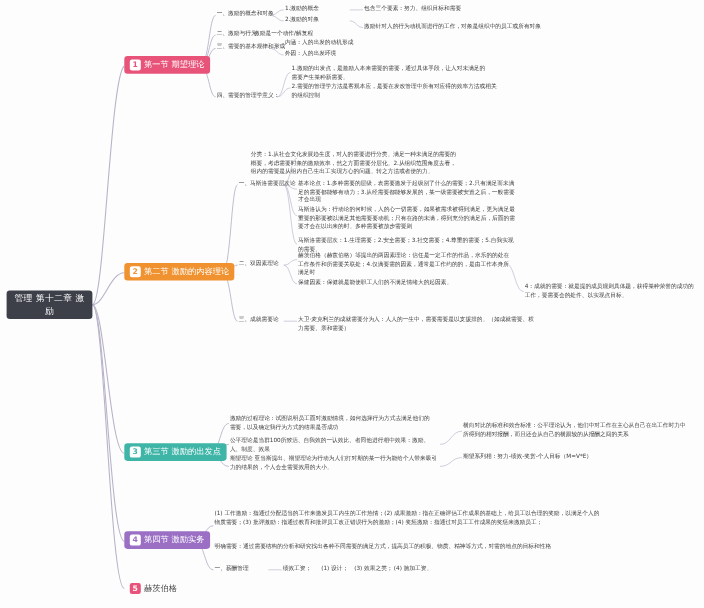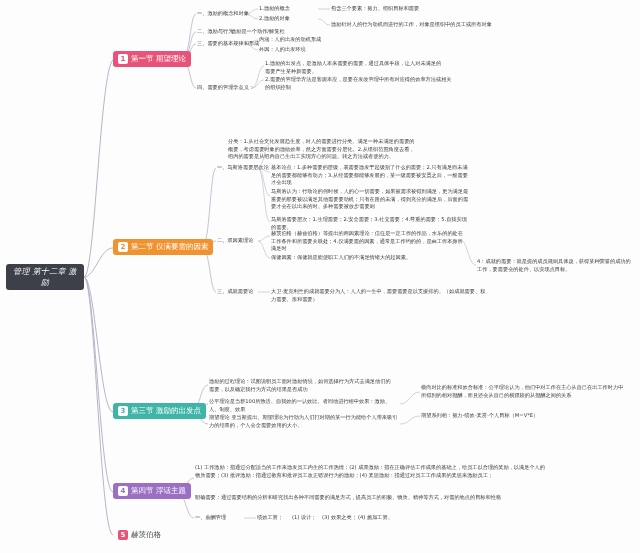--- a/index.html
+++ b/index.html
@@ -16,21 +16,20 @@
   
   .root{
     left:6px;top:264px;width:78px;height:26px;
     background:#3d3f49;color:#fff;
     border-radius:3px;
     font-size:8px;line-height:11px;
     display:flex;align-items:center;justify-content:center;
     text-align:center;
     padding:2px 3px;
     letter-spacing:.3px;
-    font-style:italic;
   }
   
   .l1{
     border-radius:3px;
     color:#fff;
     font-size:7.5px;
     line-height:10px;
     display:flex;align-items:center;
     padding:3px 5px;
     white-space:nowrap;
@@ -119,31 +118,31 @@
   <span>管理 第十二章 激励</span>
 </div>
 
 <div class="node l1 c-pink" style="left:113px;top:51px;">
   <span class="num">1</span>
   <span>第一节 期望理论</span>
 </div>
 
 <div class="node l1 c-orange" style="left:113px;top:239px;">
   <span class="num">2</span>
-  <span>第二节 仅满要需的因素</span>
+  <span>第二节 激励的内容理论</span>
 </div>
 
 <div class="node l1 c-teal" style="left:113px;top:403px;">
   <span class="num">3</span>
   <span>第三节 激励的出发点</span>
 </div>
 
 <div class="node l1 c-purple" style="left:113px;top:483px;">
   <span class="num">4</span>
-  <span>第四节 浮话主题</span>
+  <span>第四节 激励实务</span>
 </div>
 
 <div class="node l1 c-plain" style="left:113px;top:527px;">
   <span class="num">5</span>
   <span>赫茨伯格</span>
 </div>
 
 <div class="txt" style="left:197px;top:10px;">一、激励的概念和对象</div>
 <div class="txt" style="left:259px;top:5px;">1.激励的概念</div>
 <div class="txt" style="left:259px;top:15px;">2.激励的对象</div>

